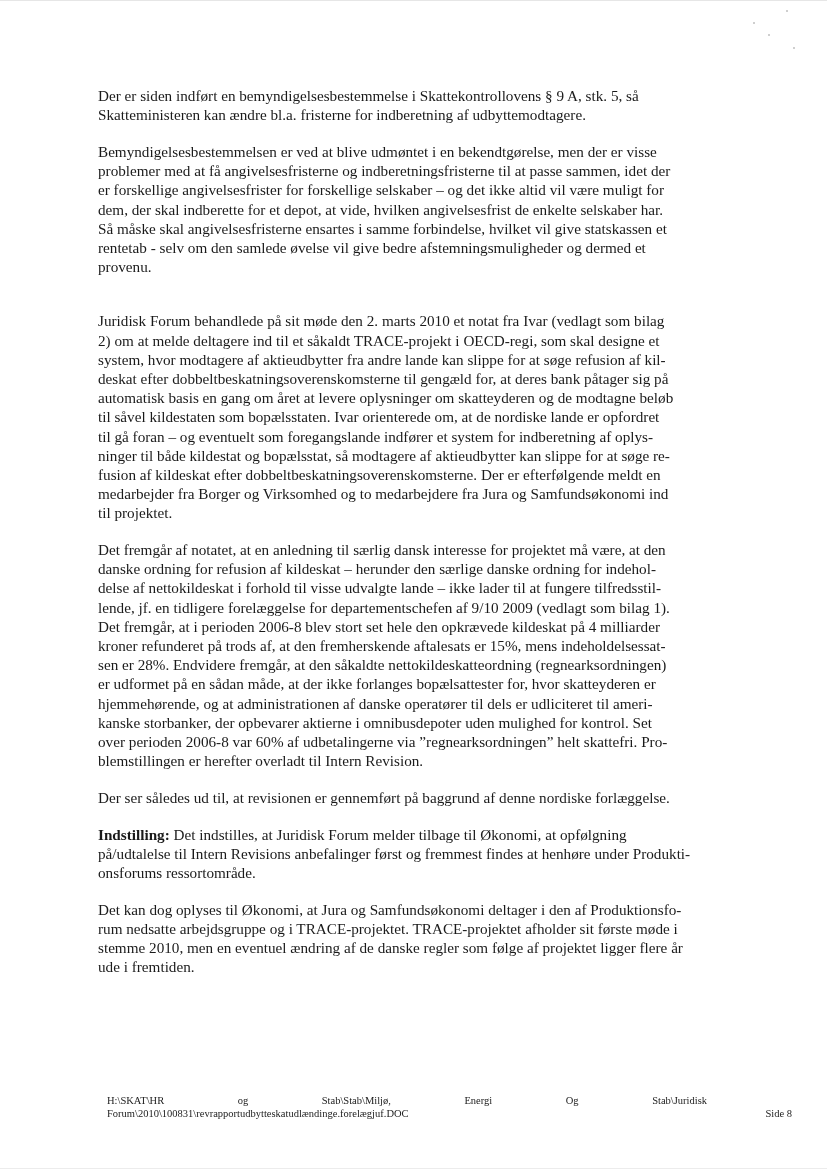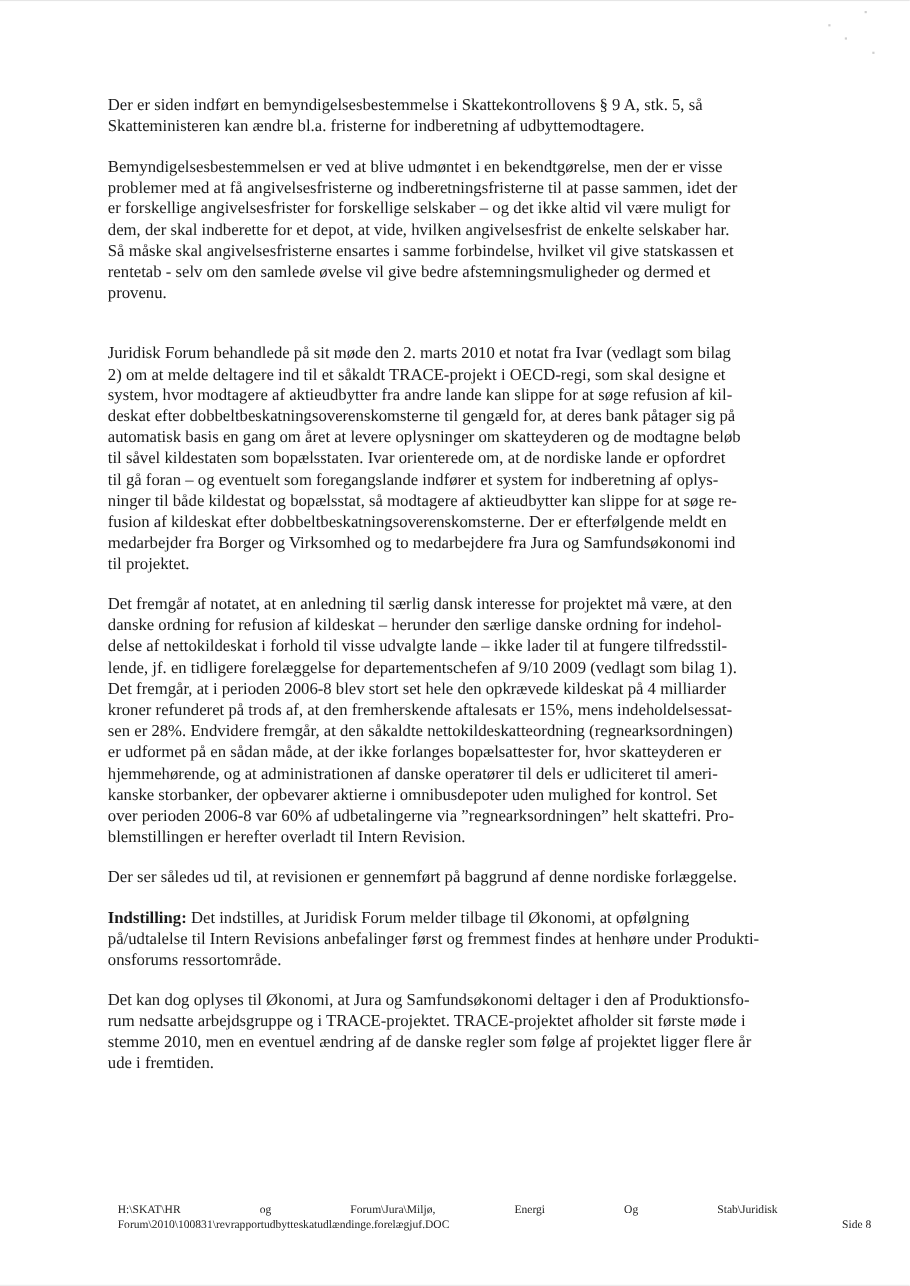--- a/index.html
+++ b/index.html
@@ -77,21 +77,21 @@
     <p class="para">Det kan dog oplyses til Økonomi, at Jura og Samfundsøkonomi deltager i den af Produktionsfo-
 rum nedsatte arbejdsgruppe og i TRACE-projektet. TRACE-projektet afholder sit første møde i
 stemme 2010, men en eventuel ændring af de danske regler som følge af projektet ligger flere år
 ude i fremtiden.</p>
   </div>
 
   <div class="footer">
     <div class="footer-row">
       <span>H:\SKAT\HR</span>
       <span>og</span>
-      <span>Forum\Jura\Miljø,</span>
+      <span>Stab\Stab\Miljø,</span>
       <span>Energi</span>
       <span>Og</span>
       <span style="margin-right:85px;">Stab\Juridisk</span>
     </div>
     <div class="footer-row2">
       <span>Forum\2010\100831\revrapportudbytteskatudlændinge.forelægjuf.DOC</span>
       <span>Side 8</span>
     </div>
   </div>
 

